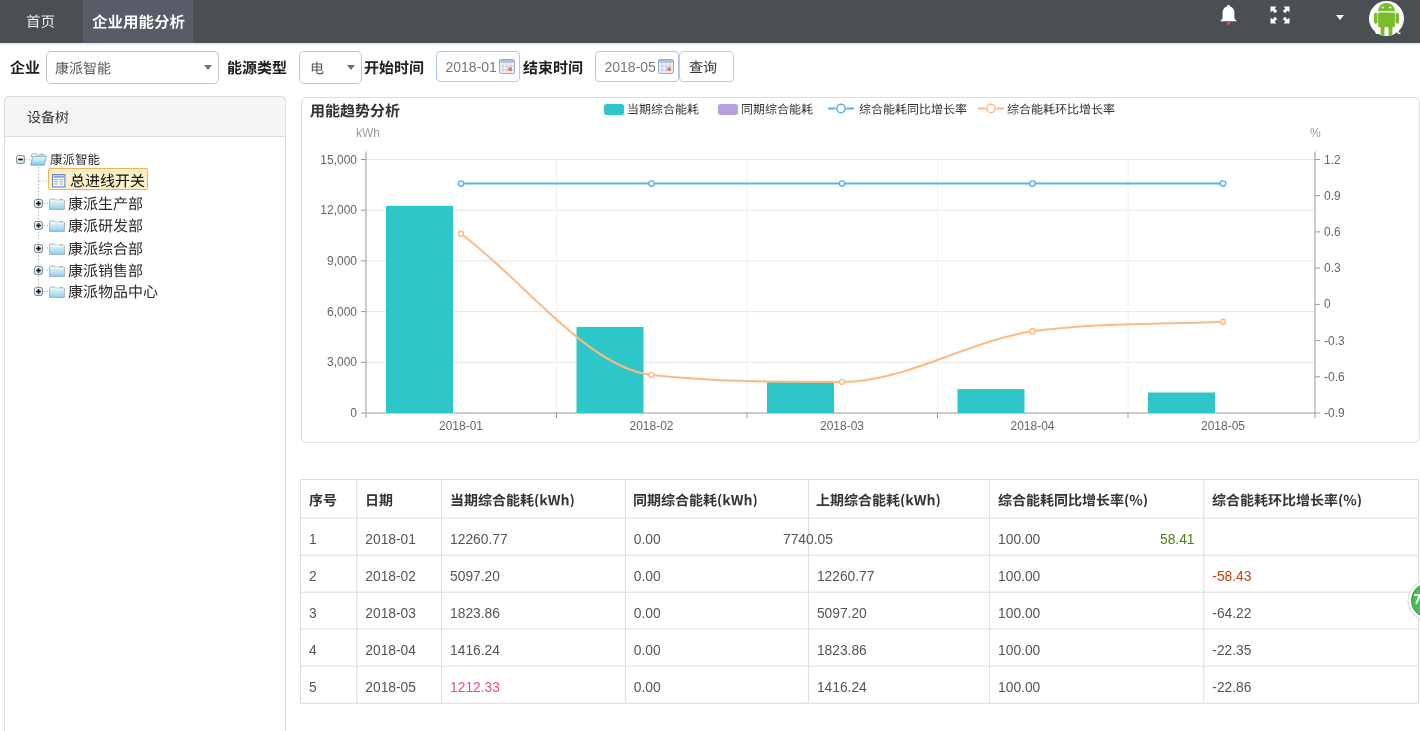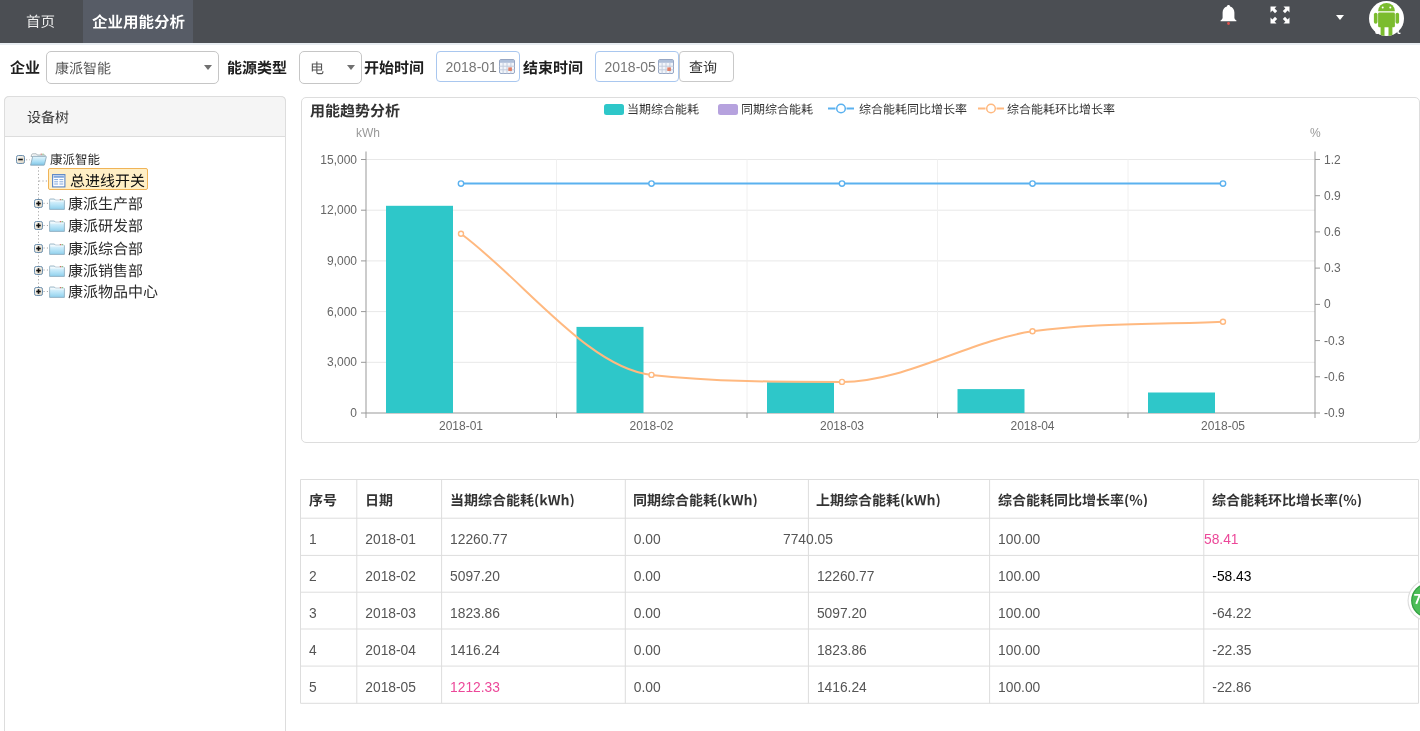--- a/index.html
+++ b/index.html
@@ -432,28 +432,28 @@
   </svg>
 <svg style="position:absolute;left:1211.8px;top:493.3px;width:150.1px;height:14.0px;" viewBox="0 0 150.1 14.0">
     <path d="M10.7 9.8C11.3 10.7 12 12 12.2 12.8L13.8 12.1C13.5 11.3 12.8 10.1 12.2 9.2ZM0.8 6.5C1 6.4 1.4 6.3 2.7 6.2C2.2 6.9 1.8 7.4 1.5 7.7C1.1 8.2 0.8 8.5 0.4 8.6C0.6 9 0.9 9.7 0.9 10C1.3 9.7 1.8 9.6 5 9C5 8.6 5 8 5 7.6L3.1 7.9C3.9 6.8 4.8 5.6 5.5 4.4V4.7H6.7V6.1H12.1V4.7H13.3V2H10.6C10.4 1.5 10.2 0.8 9.9 0.3L8.2 0.7C8.4 1.1 8.6 1.6 8.8 2H5.5V4.1L4.3 3.3C4.1 3.8 3.8 4.3 3.5 4.8L2.3 4.9C3.1 3.8 3.8 2.4 4.4 1.1L2.9 0.4C2.4 2 1.4 3.8 1.1 4.2C0.8 4.7 0.6 5 0.3 5.1C0.5 5.5 0.7 6.2 0.8 6.5ZM7.1 4.6V3.5H11.7V4.6ZM5.4 7.2V8.6H8.7V11.8C8.7 12 8.7 12 8.5 12C8.3 12 7.8 12 7.3 12C7.5 12.5 7.7 13.1 7.7 13.5C8.6 13.5 9.2 13.5 9.7 13.3C10.2 13 10.4 12.6 10.4 11.9V8.6H13.4V7.2ZM0.5 11.4 0.8 13 4.8 11.9 4.7 11.9C5.1 12.1 5.8 12.6 6.1 12.9C6.7 12.1 7.6 10.8 8.2 9.7L6.7 9.2C6.3 9.9 5.8 10.7 5.2 11.4L5.1 10.3C3.4 10.7 1.6 11.1 0.5 11.4Z M21.1 0.4C19.6 2.5 17 4.3 14.4 5.3C14.9 5.7 15.4 6.3 15.6 6.8C16.3 6.5 16.9 6.2 17.5 5.8V6.5H24.5V5.6C25.2 6 25.9 6.3 26.6 6.6C26.8 6.1 27.3 5.5 27.7 5.1C25.8 4.4 24 3.4 22.1 1.8L22.6 1.1ZM18.8 4.9C19.6 4.3 20.4 3.7 21.1 3C22 3.8 22.8 4.4 23.6 4.9ZM16.6 7.7V13.6H18.3V12.9H23.9V13.5H25.7V7.7ZM18.3 11.4V9.2H23.9V11.4Z M32.9 6.9V7.6H30.8V6.9ZM29.3 5.5V13.6H30.8V10.9H32.9V11.8C32.9 12 32.9 12.1 32.7 12.1C32.5 12.1 31.9 12.1 31.4 12.1C31.7 12.4 31.9 13.1 32 13.5C32.8 13.5 33.5 13.5 34 13.3C34.4 13 34.6 12.6 34.6 11.9V5.5ZM30.8 8.8H32.9V9.7H30.8ZM39.9 1.3C39.2 1.7 38.3 2.1 37.3 2.5V0.5H35.7V4.7C35.7 6.2 36 6.7 37.7 6.7C38 6.7 39.3 6.7 39.6 6.7C40.9 6.7 41.4 6.2 41.5 4.4C41.1 4.3 40.4 4.1 40.1 3.8C40 5 39.9 5.2 39.5 5.2C39.2 5.2 38.1 5.2 37.9 5.2C37.4 5.2 37.3 5.2 37.3 4.7V3.8C38.5 3.5 39.9 3 40.9 2.5ZM40 7.6C39.3 8.1 38.3 8.5 37.3 8.9V7H35.7V11.5C35.7 13 36.1 13.5 37.7 13.5C38.1 13.5 39.4 13.5 39.7 13.5C41 13.5 41.5 12.9 41.7 10.9C41.2 10.8 40.5 10.6 40.2 10.3C40.1 11.8 40 12 39.5 12C39.3 12 38.2 12 38 12C37.4 12 37.3 11.9 37.3 11.4V10.3C38.6 9.9 40 9.4 41.1 8.8ZM29.2 4.8C29.6 4.7 30.1 4.6 33.5 4.3C33.6 4.5 33.7 4.8 33.8 5L35.3 4.4C35 3.5 34.3 2.2 33.7 1.3L32.3 1.8C32.5 2.2 32.7 2.6 32.9 3L30.9 3.2C31.4 2.5 32 1.7 32.4 0.9L30.6 0.4C30.2 1.4 29.6 2.4 29.3 2.7C29.1 3 28.9 3.2 28.7 3.2C28.9 3.7 29.1 4.5 29.2 4.8Z M44.7 0.4V1.8H42.7V3.2H44.7V4.1H43V5.5H44.7V6.5H42.5V7.9H44.4C43.8 8.9 43 9.9 42.3 10.5C42.5 10.9 42.9 11.6 43 12C43.6 11.5 44.2 10.7 44.7 9.8V13.6H46.3V9.7C46.7 10.2 47.1 10.8 47.3 11.2L48.4 9.9C48.1 9.6 47.2 8.5 46.6 7.9H48.3V6.5H46.3V5.5H47.7V4.1H46.3V3.2H48V1.8H46.3V0.4ZM53.5 0.4C52.3 1.2 50.2 2 48.2 2.5C48.4 2.8 48.7 3.4 48.7 3.8C49.4 3.6 50 3.4 50.6 3.3V4.8L48.5 5.2L48.7 6.7L50.6 6.4V7.9L48.2 8.3L48.5 9.8L50.6 9.5V11.2C50.6 12.9 51 13.4 52.4 13.4C52.7 13.4 53.6 13.4 53.9 13.4C55.1 13.4 55.5 12.7 55.7 10.7C55.2 10.6 54.6 10.3 54.3 10C54.2 11.6 54.1 12 53.8 12C53.6 12 52.9 12 52.7 12C52.3 12 52.2 11.9 52.2 11.2V9.2L55.6 8.7L55.4 7.2L52.2 7.7V6.1L55.1 5.7L54.8 4.2L52.2 4.6V2.7C53.2 2.4 54.1 2 54.9 1.6Z M56.3 10.5 56.7 12.1C58 11.7 59.6 11.2 61 10.7L60.7 9.2L59.5 9.6V6.8H60.6V5.3H59.5V2.8H60.9V1.3H56.5V2.8H57.9V5.3H56.7V6.8H57.9V10.1ZM61.4 1.2V2.8H64.7C63.8 5.1 62.4 7.2 60.8 8.5C61.2 8.8 61.9 9.5 62.1 9.8C62.9 9.1 63.5 8.3 64.2 7.4V13.6H65.9V6.3C66.7 7.4 67.7 8.7 68.1 9.6L69.5 8.5C69 7.5 67.7 6 66.7 4.9L65.9 5.5V4.3C66.1 3.8 66.3 3.3 66.5 2.8H69.4V1.2Z M71.6 13.6C72 13.2 72.6 12.9 76.4 11.6C76.3 11.2 76.3 10.4 76.3 9.9L73.3 10.9V6.3H76.5V4.6H73.3V0.6H71.5V10.8C71.5 11.5 71.1 11.9 70.8 12.2C71 12.5 71.4 13.2 71.6 13.6ZM77.2 0.6V10.6C77.2 12.6 77.7 13.2 79.3 13.2C79.6 13.2 80.8 13.2 81.1 13.2C82.8 13.2 83.2 12.1 83.4 9.3C82.9 9.1 82.2 8.8 81.7 8.5C81.6 11 81.5 11.6 81 11.6C80.7 11.6 79.8 11.6 79.5 11.6C79 11.6 79 11.5 79 10.7V7.4C80.5 6.4 82.1 5.2 83.4 4.1L82 2.5C81.2 3.4 80.1 4.6 79 5.5V0.6Z M90.6 4.1C91 4.7 91.3 5.5 91.4 6.1L92.3 5.7C92.2 5.2 91.9 4.4 91.5 3.8ZM84.4 10.2 84.9 11.9C86.1 11.4 87.6 10.8 88.9 10.2L88.6 8.8L87.5 9.2V5.3H88.7V3.8H87.5V0.6H85.9V3.8H84.6V5.3H85.9V9.7C85.3 9.9 84.8 10.1 84.4 10.2ZM89.2 2.4V7.3H97V2.4H95.3L96.4 0.9L94.7 0.4C94.4 1 94 1.9 93.6 2.4H91.5L92.4 2C92.2 1.6 91.8 0.9 91.4 0.4L90 1C90.3 1.4 90.6 2 90.8 2.4ZM90.5 3.5H92.4V6.2H90.5ZM93.6 3.5H95.5V6.2H93.6ZM91.3 11H94.8V11.7H91.3ZM91.3 9.9V9.1H94.8V9.9ZM89.8 7.9V13.6H91.3V12.9H94.8V13.6H96.4V7.9ZM94.5 3.8C94.3 4.4 94 5.2 93.7 5.7L94.5 6C94.8 5.6 95.2 4.8 95.5 4.1Z M108.5 0.7C107.4 1.9 105.4 3.1 103.5 3.8C103.9 4.1 104.6 4.8 104.9 5.1C106.7 4.3 108.9 2.9 110.2 1.4ZM98.7 5.7V7.4H101.1V10.9C101.1 11.6 100.7 11.9 100.4 12C100.7 12.3 101 13 101.1 13.4C101.5 13.2 102.2 13 106 12C106 11.6 105.9 10.9 105.9 10.4L102.9 11.1V7.4H104.6C105.8 10.2 107.5 12.2 110.5 13.1C110.7 12.6 111.2 11.9 111.6 11.5C109.1 10.9 107.4 9.4 106.4 7.4H111.3V5.7H102.9V0.5H101.1V5.7Z M123.4 3.3C123 3.9 122.2 4.6 121.6 5.1L122.9 5.8C123.5 5.4 124.2 4.8 124.8 4.1ZM113 4.3C113.7 4.7 114.6 5.4 115 5.9L116.2 4.9C115.8 4.4 114.8 3.8 114.1 3.4ZM112.6 9.4V11H118.1V13.6H119.9V11H125.4V9.4H119.9V8.5H118.1V9.4ZM117.7 0.7 118.2 1.5H113V3.1H117.8C117.5 3.5 117.2 3.9 117 4C116.8 4.3 116.6 4.5 116.4 4.5C116.5 4.9 116.7 5.6 116.8 5.8C117 5.8 117.3 5.7 118.4 5.6C117.9 6.1 117.5 6.4 117.3 6.6C116.8 7 116.5 7.2 116.1 7.3C116.3 7.7 116.5 8.4 116.6 8.7C116.9 8.5 117.5 8.4 120.8 8.1C120.9 8.3 121 8.6 121.1 8.8L122.4 8.3C122.3 7.9 122.1 7.5 121.8 7.1C122.7 7.6 123.6 8.3 124.1 8.7L125.3 7.7C124.7 7.2 123.4 6.4 122.5 5.9L121.6 6.7C121.4 6.4 121.1 6 120.9 5.8L119.7 6.2C119.8 6.4 120 6.7 120.2 6.9L118.7 7C119.8 6.1 120.9 5 121.9 3.9L120.6 3.1C120.3 3.5 120 3.9 119.7 4.3L118.4 4.3C118.8 3.9 119.1 3.5 119.4 3.1H125.2V1.5H120.2C120 1.2 119.7 0.7 119.4 0.3ZM112.6 7.4 113.4 8.7C114.2 8.3 115.2 7.8 116.1 7.3L116.4 7.2L116.1 6C114.8 6.5 113.4 7 112.6 7.4Z M129.3 15.1 130.6 14.6C129.4 12.6 128.9 10.2 128.9 7.9C128.9 5.6 129.4 3.2 130.6 1.2L129.3 0.7C128 2.8 127.2 5.1 127.2 7.9C127.2 10.7 128 13 129.3 15.1Z M134.3 8.3C135.7 8.3 136.8 7.1 136.8 5C136.8 3 135.7 1.8 134.3 1.8C132.8 1.8 131.7 3 131.7 5C131.7 7.1 132.8 8.3 134.3 8.3ZM134.3 7.2C133.7 7.2 133.2 6.6 133.2 5C133.2 3.5 133.7 2.9 134.3 2.9C134.9 2.9 135.3 3.5 135.3 5C135.3 6.6 134.9 7.2 134.3 7.2ZM134.6 12.5H135.8L141.5 1.8H140.2ZM141.8 12.5C143.3 12.5 144.3 11.3 144.3 9.2C144.3 7.1 143.3 5.9 141.8 5.9C140.3 5.9 139.3 7.1 139.3 9.2C139.3 11.3 140.3 12.5 141.8 12.5ZM141.8 11.3C141.2 11.3 140.7 10.7 140.7 9.2C140.7 7.7 141.2 7.1 141.8 7.1C142.4 7.1 142.9 7.7 142.9 9.2C142.9 10.7 142.4 11.3 141.8 11.3Z M146.8 15.1C148.1 13 148.9 10.7 148.9 7.9C148.9 5.1 148.1 2.8 146.8 0.7L145.5 1.2C146.7 3.2 147.2 5.6 147.2 7.9C147.2 10.2 146.7 12.6 145.5 14.6Z" fill="#333"></path>
   </svg>
 <div style="position:absolute;left:309.0px;top:533.1px;font:normal 13.8px/1 'Liberation Sans',sans-serif;color:#555;white-space:nowrap;">1</div>
 <div style="position:absolute;left:365.3px;top:533.1px;font:normal 13.8px/1 'Liberation Sans',sans-serif;color:#555;white-space:nowrap;">2018-01</div>
 <div style="position:absolute;left:450.1px;top:533.1px;font:normal 13.8px/1 'Liberation Sans',sans-serif;color:#555;white-space:nowrap;">12260.77</div>
 <div style="position:absolute;left:633.8px;top:533.1px;font:normal 13.8px/1 'Liberation Sans',sans-serif;color:#555;white-space:nowrap;">0.00</div>
 <div style="position:absolute;left:783px;top:533.1px;font:normal 13.8px/1 'Liberation Sans',sans-serif;color:#555;white-space:nowrap;">7740.05</div>
 <div style="position:absolute;left:998.1px;top:533.1px;font:normal 13.8px/1 'Liberation Sans',sans-serif;color:#555;white-space:nowrap;">100.00</div>
-<div style="position:absolute;left:1204px;top:533.1px;font:normal 13.8px/1 'Liberation Sans',sans-serif;color:#ec4899;white-space:nowrap;">58.41</div>
+<div style="position:absolute;left:1160px;top:533.1px;font:normal 13.8px/1 'Liberation Sans',sans-serif;color:#4d7c0f;white-space:nowrap;">58.41</div>
 <div style="position:absolute;left:309.0px;top:570.1px;font:normal 13.8px/1 'Liberation Sans',sans-serif;color:#555;white-space:nowrap;">2</div>
 <div style="position:absolute;left:365.3px;top:570.1px;font:normal 13.8px/1 'Liberation Sans',sans-serif;color:#555;white-space:nowrap;">2018-02</div>
 <div style="position:absolute;left:450.1px;top:570.1px;font:normal 13.8px/1 'Liberation Sans',sans-serif;color:#555;white-space:nowrap;">5097.20</div>
 <div style="position:absolute;left:633.8px;top:570.1px;font:normal 13.8px/1 'Liberation Sans',sans-serif;color:#555;white-space:nowrap;">0.00</div>
 <div style="position:absolute;left:816.9px;top:570.1px;font:normal 13.8px/1 'Liberation Sans',sans-serif;color:#555;white-space:nowrap;">12260.77</div>
 <div style="position:absolute;left:998.1px;top:570.1px;font:normal 13.8px/1 'Liberation Sans',sans-serif;color:#555;white-space:nowrap;">100.00</div>
-<div style="position:absolute;left:1212.3px;top:570.1px;font:normal 13.8px/1 'Liberation Sans',sans-serif;color:#000000;white-space:nowrap;">-58.43</div>
+<div style="position:absolute;left:1212.3px;top:570.1px;font:normal 13.8px/1 'Liberation Sans',sans-serif;color:#c2410c;white-space:nowrap;">-58.43</div>
 <div style="position:absolute;left:309.0px;top:606.9px;font:normal 13.8px/1 'Liberation Sans',sans-serif;color:#555;white-space:nowrap;">3</div>
 <div style="position:absolute;left:365.3px;top:606.9px;font:normal 13.8px/1 'Liberation Sans',sans-serif;color:#555;white-space:nowrap;">2018-03</div>
 <div style="position:absolute;left:450.1px;top:606.9px;font:normal 13.8px/1 'Liberation Sans',sans-serif;color:#555;white-space:nowrap;">1823.86</div>
 <div style="position:absolute;left:633.8px;top:606.9px;font:normal 13.8px/1 'Liberation Sans',sans-serif;color:#555;white-space:nowrap;">0.00</div>
 <div style="position:absolute;left:816.9px;top:606.9px;font:normal 13.8px/1 'Liberation Sans',sans-serif;color:#555;white-space:nowrap;">5097.20</div>
 <div style="position:absolute;left:998.1px;top:606.9px;font:normal 13.8px/1 'Liberation Sans',sans-serif;color:#555;white-space:nowrap;">100.00</div>
 <div style="position:absolute;left:1212.3px;top:606.9px;font:normal 13.8px/1 'Liberation Sans',sans-serif;color:#555;white-space:nowrap;">-64.22</div>
 <div style="position:absolute;left:309.0px;top:643.9px;font:normal 13.8px/1 'Liberation Sans',sans-serif;color:#555;white-space:nowrap;">4</div>
 <div style="position:absolute;left:365.3px;top:643.9px;font:normal 13.8px/1 'Liberation Sans',sans-serif;color:#555;white-space:nowrap;">2018-04</div>
 <div style="position:absolute;left:450.1px;top:643.9px;font:normal 13.8px/1 'Liberation Sans',sans-serif;color:#555;white-space:nowrap;">1416.24</div>

